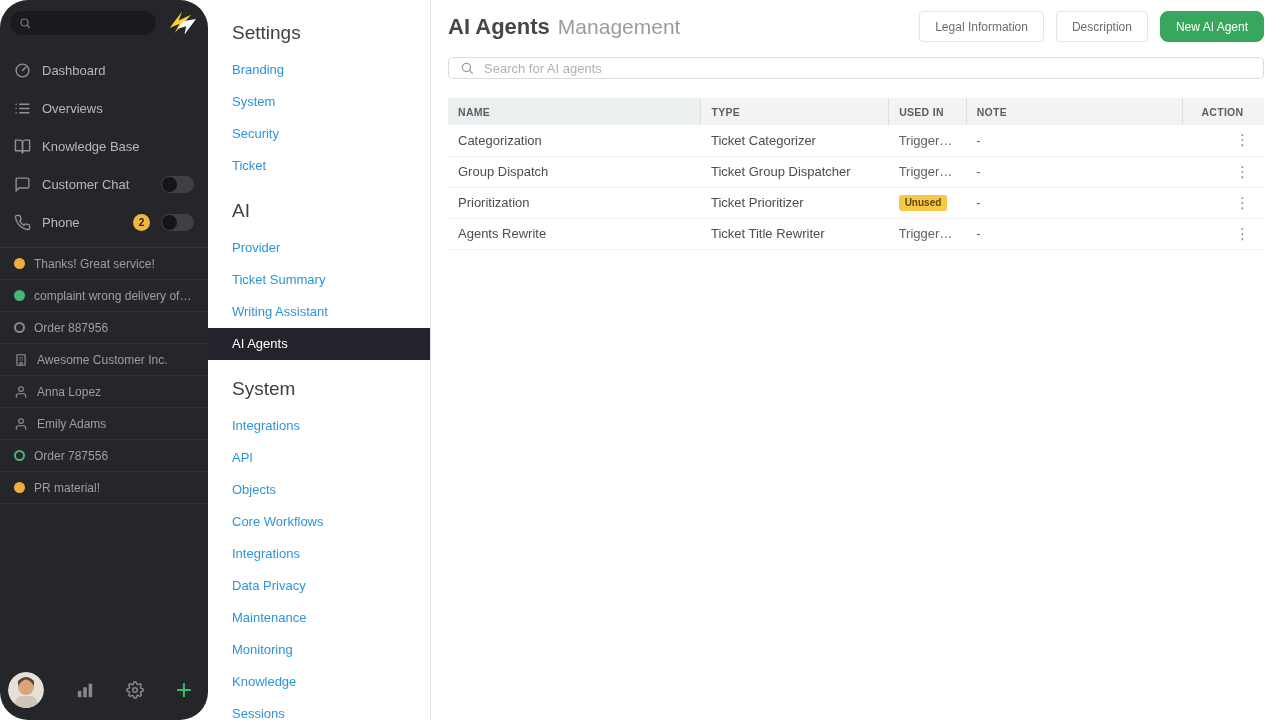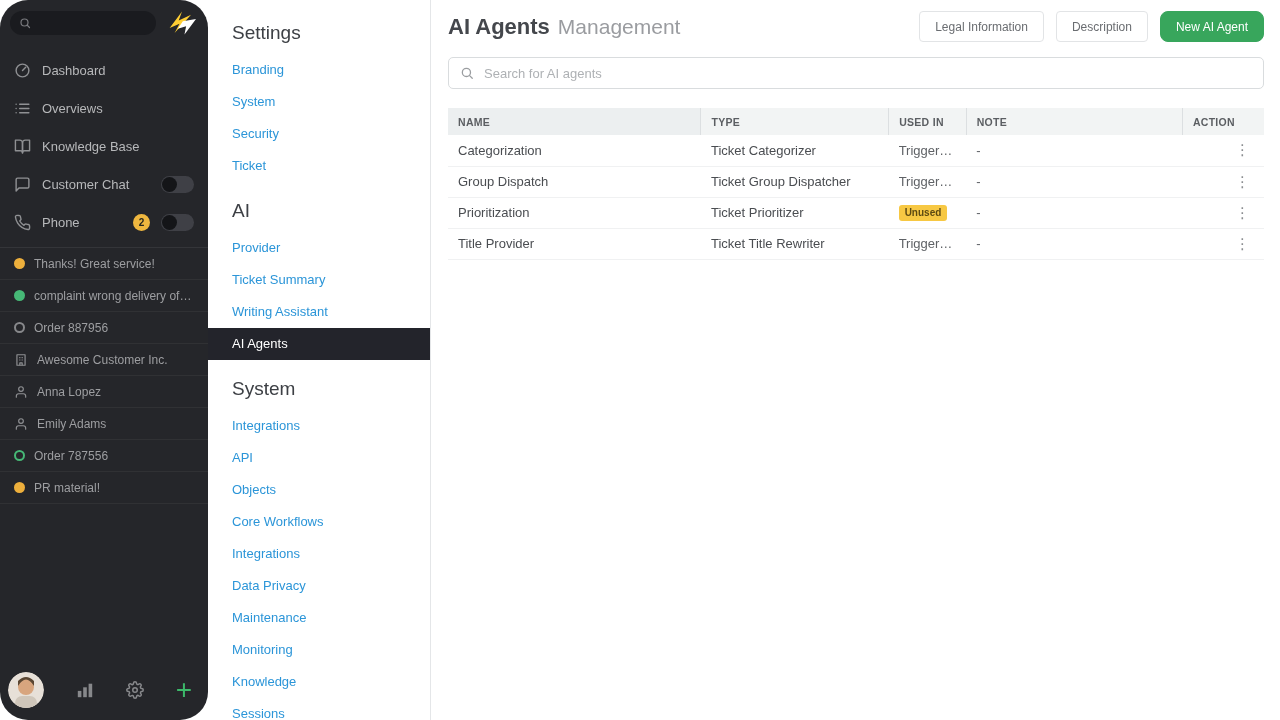--- a/index.html
+++ b/index.html
@@ -54,29 +54,29 @@
 
   
   .main { flex:1; background:#fff; padding:0 16px 0 17px; overflow:hidden; }
   .main-header { display:flex; align-items:center; margin-top:11px; height:31px; }
   .title-wrap { display:flex; align-items:baseline; gap:8px; flex:1; }
   .page-title { font-size:22px; font-weight:bold; color:#44474c; margin:0; }
   .page-subtitle { font-size:21px; color:#9a9ca0; }
   .hdr-btn { height:31px; padding:0 15px; margin-left:12px; background:#fff; border:1px solid #e2e4e6; border-radius:4px; font-size:12px; color:#6a6d71; cursor:pointer; font-family:inherit; }
   .hdr-btn.primary { background:#38a65c; border-color:#38a65c; color:#fff;border-radius:8px; }
 
-  .search-bar { margin-top:15px; height:32px; border:1px solid #d9dcde; border-radius:5px; display:flex; align-items:center; gap:8px; padding:0 11px; }
+  .search-bar { margin-top:15px; height:22px; border:1px solid #d9dcde; border-radius:5px; display:flex; align-items:center; gap:8px; padding:0 11px; }
   .search-bar svg { width:14px; height:14px; color:#9a9da0; flex-shrink:0; }
   .search-bar input { border:none; outline:none; flex:1; font-size:13px; color:#333; background:transparent; font-family:inherit; }
   .search-bar input::placeholder { color:#aeb1b4; }
 
   table.agents { width:100%; border-collapse:collapse; margin-top:19px; table-layout:fixed; }
   thead th { background:#f2f4f4; font-size:10.5px; color:#5b5e62; text-align:left; font-weight:bold; height:27px; padding:0 10px; letter-spacing:0.3px; border-left:1px solid #dcdfe1; cursor:pointer; }
   thead th:first-child { border-left:none; background:#eceff0; }
-  thead th.col-action { text-align:left; padding-right:12px; }
+  thead th.col-action { text-align:center; padding-right:12px; }
   tbody td { height:31px; font-size:13px; color:#4a4d51; border-bottom:1px solid #f0f1f2; padding:0 10px; white-space:nowrap; overflow:hidden; text-overflow:ellipsis; }
   tbody td.col-used { color:#5f6266; }
   tbody td.col-note { color:#5f6266; }
   tbody td.col-action { text-align:right; padding-right:14px; }
   .badge { background:#f7c843; color:#5d4a12; font-size:10px; font-weight:bold; padding:2.5px 6px; border-radius:3px; display:inline-block; }
   .kebab { color:#8a8d90; font-size:15px; line-height:1; cursor:pointer; letter-spacing:0; }
 </style>
 </head>
 <body>
 
@@ -319,21 +319,21 @@
           <td class="col-action"><span class="kebab">⋮</span></td>
         </tr>
         <tr>
           <td class="col-name">Prioritization</td>
           <td class="col-type">Ticket Prioritizer</td>
           <td class="col-used"><span class="badge">Unused</span></td>
           <td class="col-note">-</td>
           <td class="col-action"><span class="kebab">⋮</span></td>
         </tr>
         <tr>
-          <td class="col-name">Title Provider</td>
+          <td class="col-name">Agents Rewrite</td>
           <td class="col-type">Ticket Title Rewriter</td>
           <td class="col-used">Triggers (1)</td>
           <td class="col-note">-</td>
           <td class="col-action"><span class="kebab">⋮</span></td>
         </tr>
       </tbody>
     </table>
   </main>
 </div>
 

